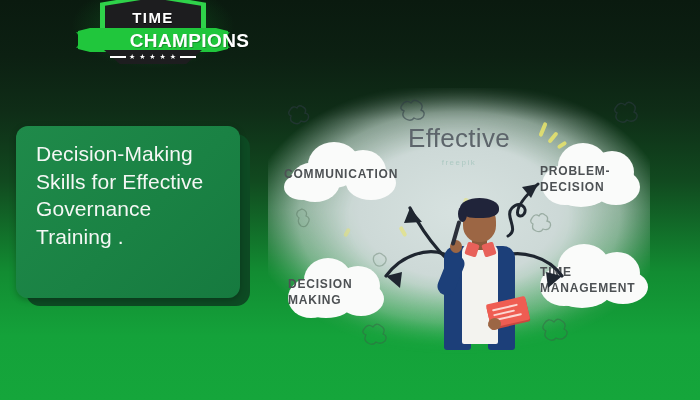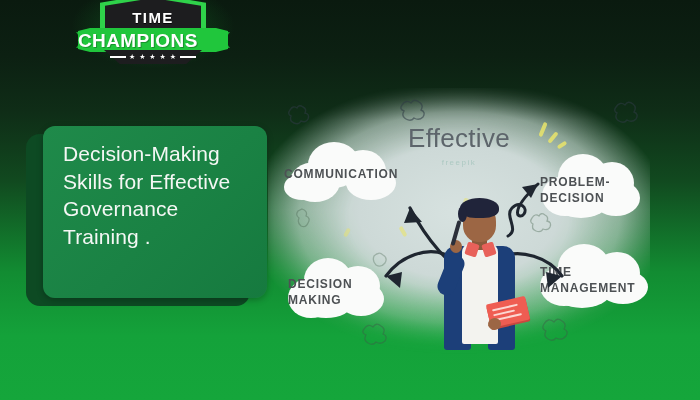--- a/index.html
+++ b/index.html
@@ -51,24 +51,25 @@
     background:#20c63c;
     clip-path:polygon(0% 12%, 8% 0%, 92% 0%, 100% 12%, 100% 88%, 92% 100%, 8% 100%, 0% 88%);
     box-shadow:0 1px 2px rgba(0,0,0,.45);
   }
   .ribbon-tail-l,.ribbon-tail-r{
     position:absolute;top:30px;width:14px;height:16px;background:#189a2f;
   }
   .ribbon-tail-l{left:-2px;clip-path:polygon(0 0,100% 0,100% 100%,0 100%,40% 50%);}
   .ribbon-tail-r{right:-2px;clip-path:polygon(0 0,100% 0,60% 50%,100% 100%,0 100%);}
   .champions{
-    position:absolute;left:0;top:29px;width:143px;
+    position:absolute;left:0;top:29px;width:143px;text-align:center;
     color:#ffffff;font-size:19px;font-weight:bold;letter-spacing:.4px;
     line-height:1;
     text-shadow:1px 1px 0 rgba(0,0,0,.25);
+    padding-left:40px;
   }
   .logo-base{
     position:absolute;left:26px;top:48px;width:98px;height:14px;
     background:#1d1d1f;
     clip-path:polygon(0 0, 100% 0, 84% 100%, 16% 100%);
   }
   .stars{
     position:absolute;left:26px;top:49px;width:98px;text-align:center;
     color:#ffffff;font-size:7px;letter-spacing:1px;line-height:12px;
     white-space:nowrap;
@@ -127,21 +128,20 @@
   
   .card-shadow{
     position:absolute;left:26px;top:134px;width:224px;height:172px;
     background:#0d4a23;border-radius:14px;
   }
   .card{
     position:absolute;left:16px;top:126px;width:224px;height:172px;
     background:linear-gradient(135deg,#1f8a4a 0%,#1a8244 55%,#167a3f 100%);
     border-radius:12px;
     box-shadow:0 2px 6px rgba(0,0,0,.25);
-    margin-left:27px;
   }
   .card-text{
     position:absolute;left:20px;top:14px;width:196px;
     color:#f4f7f4;font-size:21px;line-height:1.32;letter-spacing:.1px;
   }
 </style>
 </head>
 <body>
 
 <div class="banner">
@@ -204,21 +204,21 @@
     <div class="c1" style="left:6px;top:22px;width:50px;height:40px;"></div>
     <div class="c2" style="left:24px;top:2px;width:52px;height:46px;"></div>
     <div class="c3" style="left:56px;top:10px;width:46px;height:42px;"></div>
     <div class="c4" style="left:62px;top:26px;width:50px;height:34px;"></div>
     <div class="c5" style="left:0px;top:34px;width:36px;height:26px;"></div>
     <div class="cloud-label" style="top:26px;left:0;">
       <span>COMMUNICATION</span>
     </div>
   </div>
 
-  <div class="cloudbox" style="left:540px;top:152px;width:104px;height:68px;">
+  <div class="cloudbox" style="left:540px;top:141px;width:104px;height:68px;">
     <div class="c1" style="left:2px;top:24px;width:46px;height:40px;"></div>
     <div class="c2" style="left:18px;top:2px;width:50px;height:46px;"></div>
     <div class="c3" style="left:50px;top:10px;width:44px;height:42px;"></div>
     <div class="c4" style="left:52px;top:28px;width:48px;height:36px;"></div>
     <div class="c5" style="left:14px;top:36px;width:54px;height:30px;"></div>
     <div class="cloud-label" style="top:22px;left:0;">
       <span>PROBLEM-</span><br>
       <span>DECISION</span>
     </div>
   </div>

